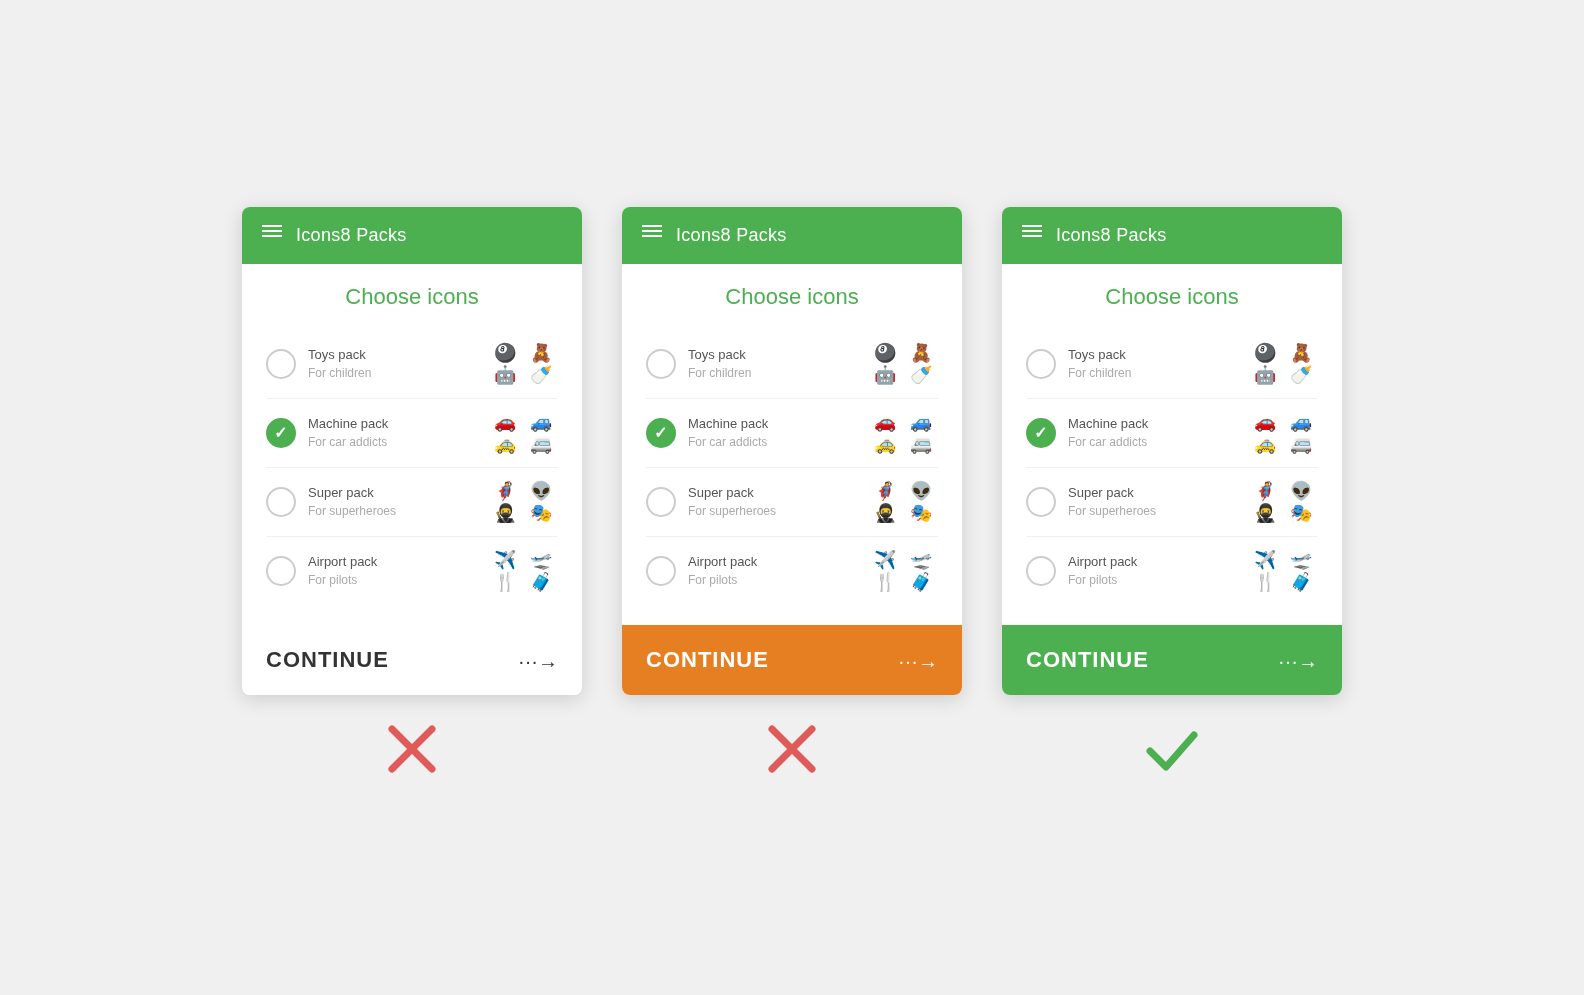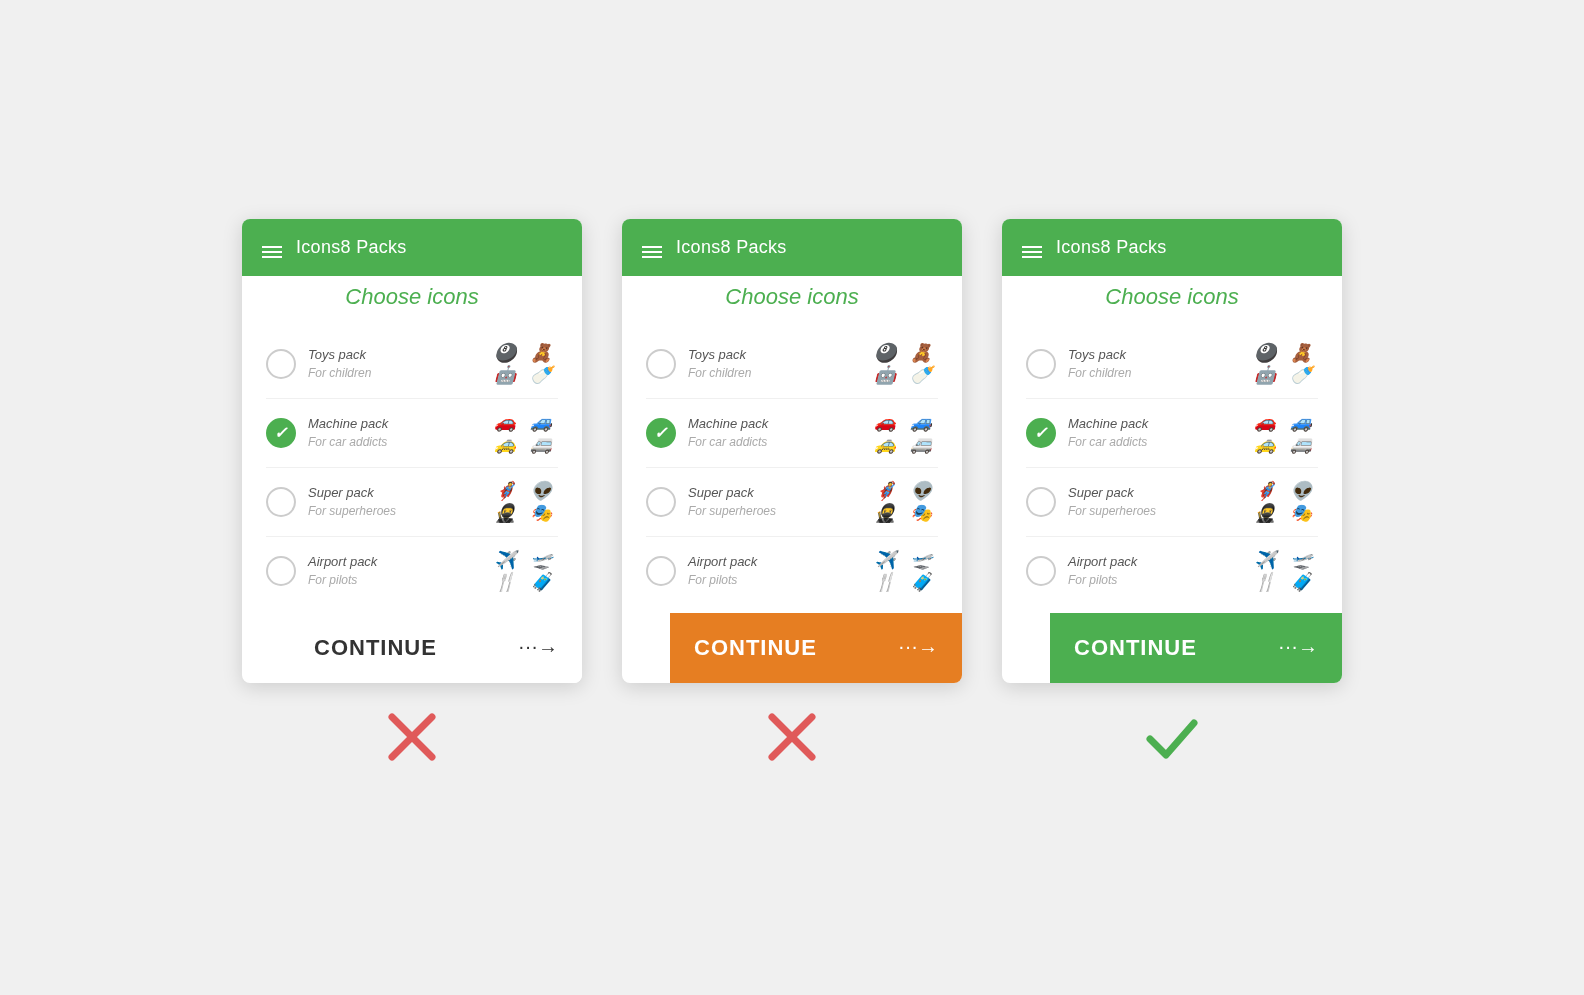--- a/index.html
+++ b/index.html
@@ -34,21 +34,21 @@
       background: #fff;
       border-radius: 8px;
       box-shadow: 0 4px 20px rgba(0,0,0,0.15);
       overflow: hidden;
     }
 
     .phone-header {
       background: #4CAF50;
       padding: 18px 20px;
       display: flex;
-      align-items: flex-end;
+      align-items: flex-start;
       gap: 14px;
     }
 
     .hamburger-icon {
       display: flex;
       flex-direction: column;
       gap: 3px;
       cursor: pointer;
     }
 
@@ -60,22 +60,21 @@
     }
 
     .phone-title {
       color: #fff;
       font-size: 18px;
       font-weight: 400;
       letter-spacing: 0.3px;
     }
 
     .phone-body {
-      padding: 8px 24px;
-      font-style: italic;
+      padding: 20px 24px;
     }
 
     .choose-title {
       text-align: center;
       color: #4CAF50;
       font-size: 22px;
       font-weight: 300;
       margin-bottom: 20px;
     }
 
@@ -162,24 +161,23 @@
 
     .pack-icon {
       font-size: 18px;
       text-align: center;
       line-height: 1;
     }
 
     .continue-bar {
       padding: 22px 24px;
       display: flex;
-      align-items: flex-start;
+      align-items: flex-end;
       justify-content: space-between;
       cursor: pointer;
-      margin-left: 48px;
     }
 
     .continue-bar.plain {
       background: #fff;
     }
 
     .continue-bar.orange {
       background: #E67E22;
     }
 

